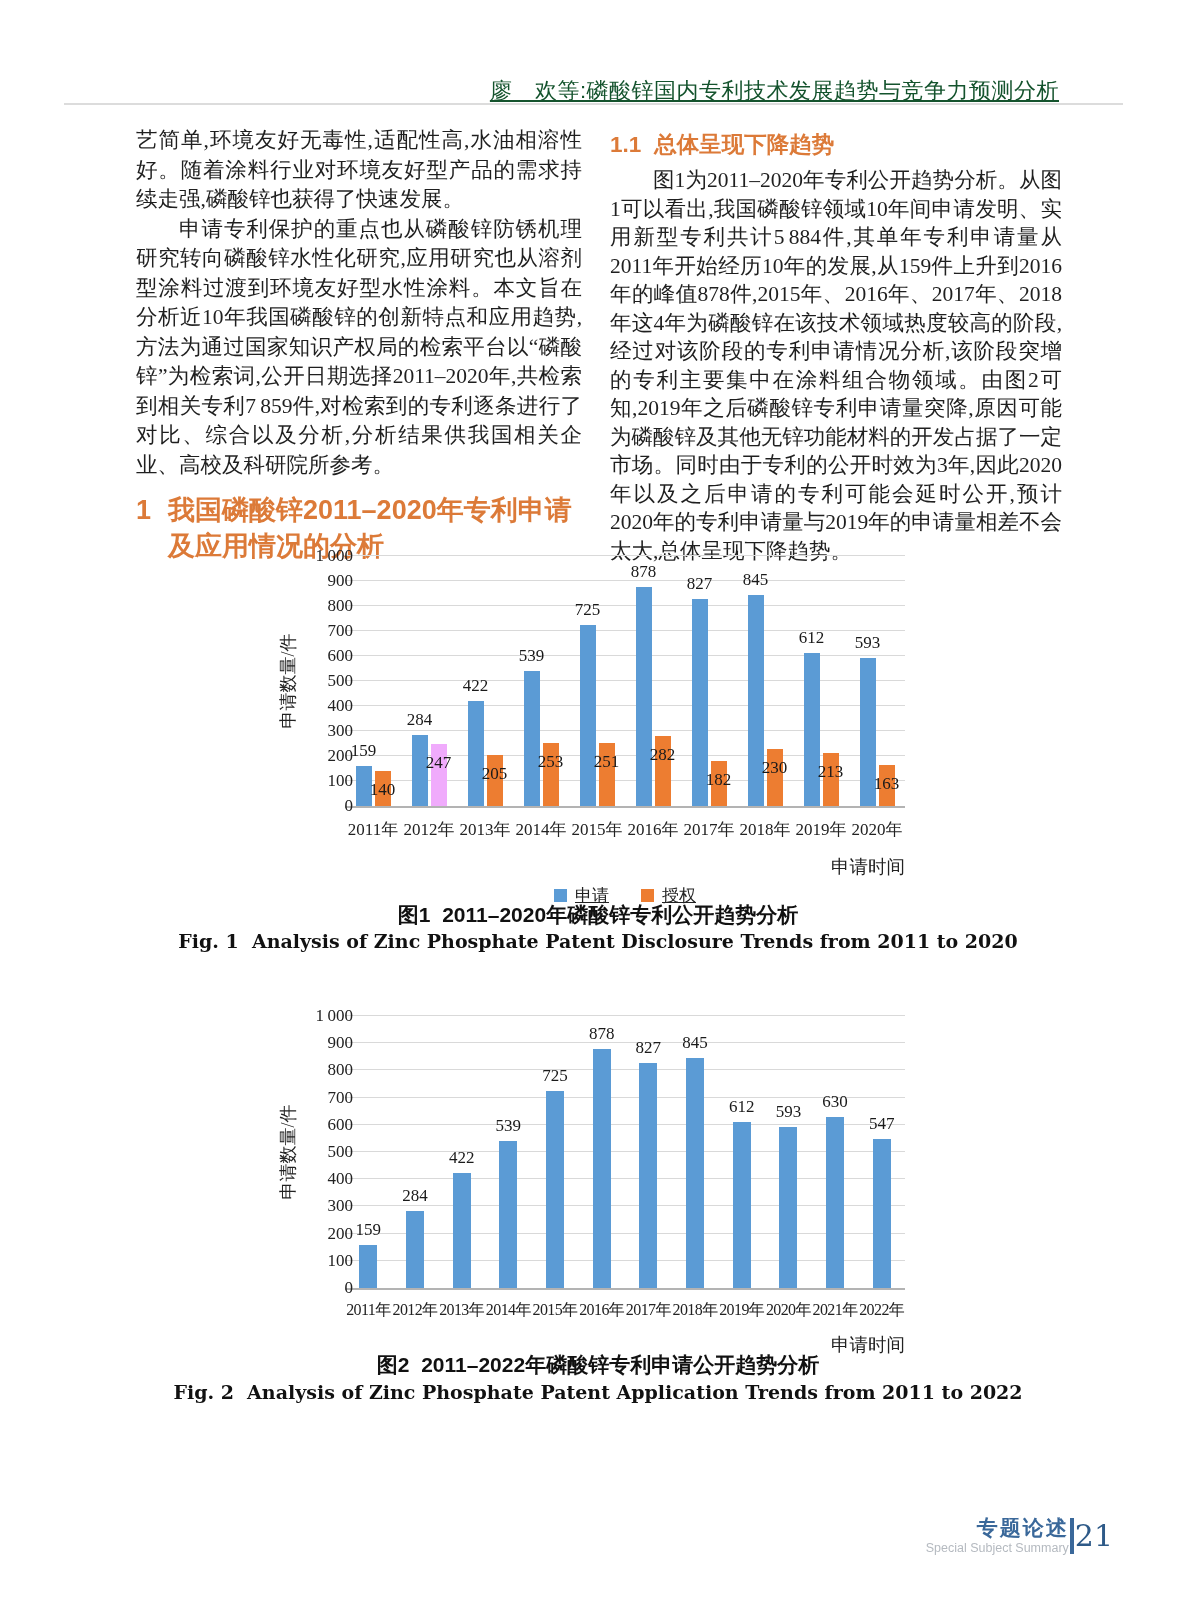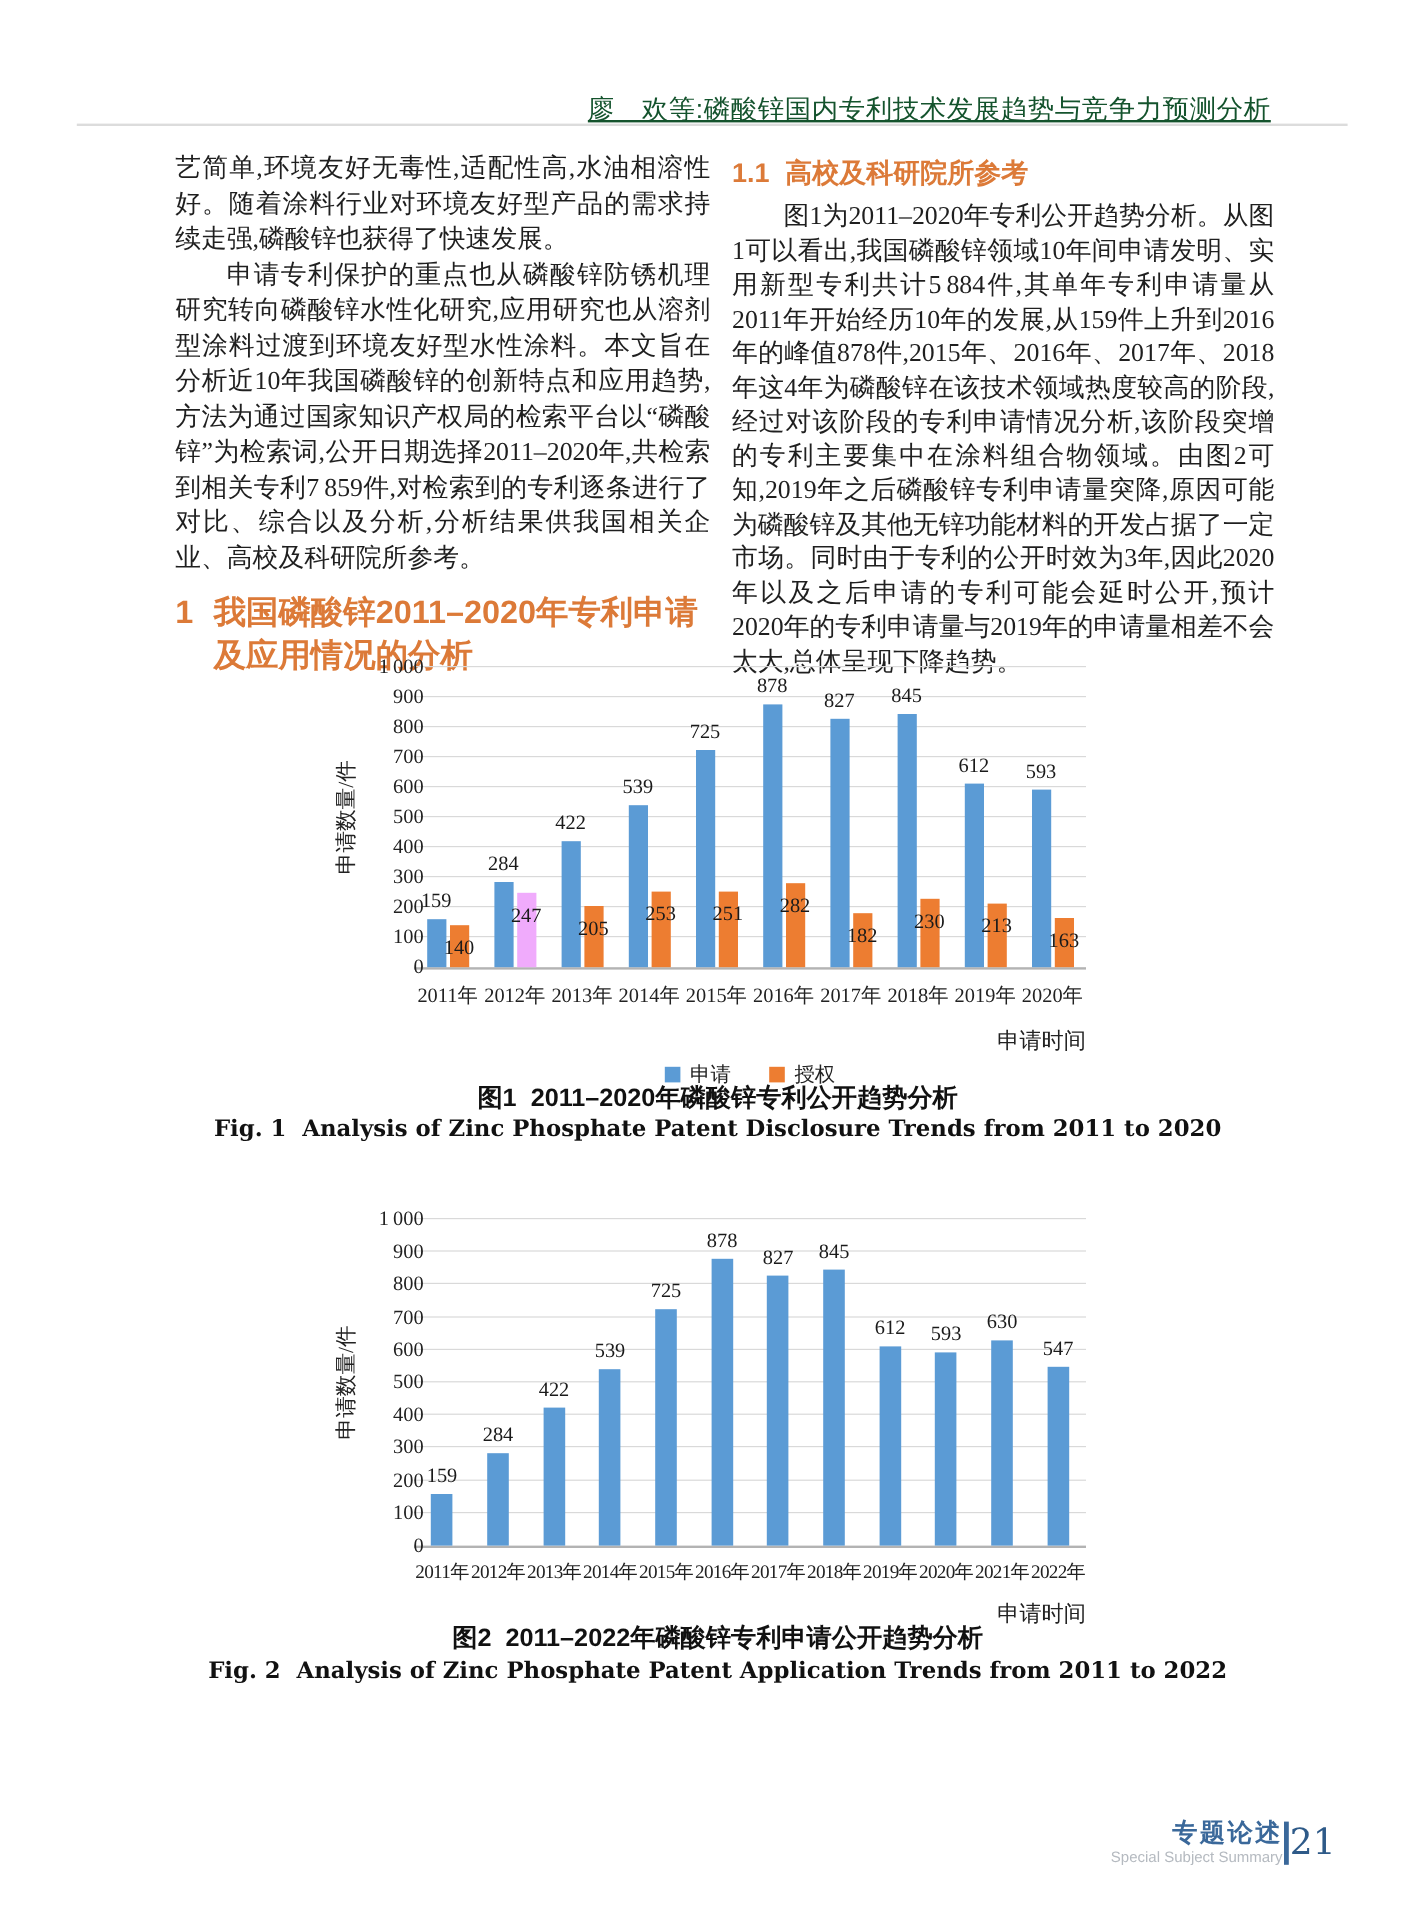--- a/index.html
+++ b/index.html
@@ -19,21 +19,21 @@
     white-space:nowrap;
     text-decoration:underline;
   }
   .head-rule {
     position:absolute; top:103px; left:64px; width:1059px;
     height:2px; background:#dcdcdc;
   }
   
   .col { position:absolute; text-align:justify; font-size:21.5px; }
   .col p { margin:0; }
-  .col-left  { left:136px; top:126px; width:446px; line-height:29.5px;margin-left:10px; }
+  .col-left  { left:136px; top:126px; width:446px; line-height:29.5px; }
   .col-right { left:610px; top:130px; width:452px; line-height:28.5px; }
   .indent { text-indent:2em; }
   .sec1-heading {
     margin-top:12px;
     color:#dc7a38; font-family:"Liberation Sans", sans-serif;
     font-weight:bold; font-size:27px; line-height:36px;
     display:flex; gap:17px; text-align:left;
   }
   .sec11-heading {
     color:#dc7a38; font-family:"Liberation Sans", sans-serif;
@@ -84,21 +84,21 @@
     font-size:18.5px; color:#222;
   }
   .chart1 .xtitle { top:calc(100% + 48px); }
   .chart2 .xtitle { top:calc(100% + 44px); }
   .legend {
     position:absolute; left:0; right:0; top:calc(100% + 78px);
     display:flex; justify-content:center; gap:32px;
   }
   .legend-item { display:flex; align-items:center; gap:8px; }
   .swatch { width:13px; height:13px; display:inline-block; }
-  .legend-item span:last-child { font-size:17px; color:#222; }
+  .legend-item span:last-child { font-size:17px; color:#222;text-decoration:underline; }
   
   .caption-cn {
     position:absolute; left:136px; width:924px; text-align:center;
     font-family:"Liberation Sans", sans-serif;
     font-weight:bold; font-size:21px; color:#111;
     white-space:pre-wrap;
   }
   .caption-en {
     position:absolute; left:136px; width:924px; text-align:center;
     font-family:"DejaVu Serif", serif;
@@ -136,21 +136,21 @@
   <p class="indent">申请专利保护的重点也从磷酸锌防锈机理研究转向磷酸锌水性化研究,应用研究也从溶剂型涂料过渡到环境友好型水性涂料。本文旨在分析近10年我国磷酸锌的创新特点和应用趋势,方法为通过国家知识产权局的检索平台以“磷酸锌”为检索词,公开日期选择2011–2020年,共检索到相关专利7 859件,对检索到的专利逐条进行了对比、综合以及分析,分析结果供我国相关企业、高校及科研院所参考。</p>
   <div class="sec1-heading">
     <span>1</span>
     <span>我国磷酸锌2011–2020年专利申请及应用情况的分析</span>
   </div>
 </div>
 
 <div class="col col-right">
   <div class="sec11-heading">
     <span>1.1</span>
-    <span>高校及科研院所参考</span>
+    <span>总体呈现下降趋势</span>
   </div>
   <p class="indent">图1为2011–2020年专利公开趋势分析。从图1可以看出,我国磷酸锌领域10年间申请发明、实用新型专利共计5 884件,其单年专利申请量从2011年开始经历10年的发展,从159件上升到2016年的峰值878件,2015年、2016年、2017年、2018年这4年为磷酸锌在该技术领域热度较高的阶段,经过对该阶段的专利申请情况分析,该阶段突增的专利主要集中在涂料组合物领域。由图2可知,2019年之后磷酸锌专利申请量突降,原因可能为磷酸锌及其他无锌功能材料的开发占据了一定市场。同时由于专利的公开时效为3年,因此2020年以及之后申请的专利可能会延时公开,预计2020年的专利申请量与2019年的申请量相差不会太大,总体呈现下降趋势。</p>
 </div>
 
 <div class="plot chart1" style="left:345px; top:556px; width:560px; height:250px;">
     <div class="ytick" style="bottom: 0%;">0</div>
     <div class="gridline" style="bottom: 10%;"></div>
     <div class="ytick" style="bottom: 10%;">100</div>
     <div class="gridline" style="bottom: 20%;"></div>
     <div class="ytick" style="bottom: 20%;">200</div>

